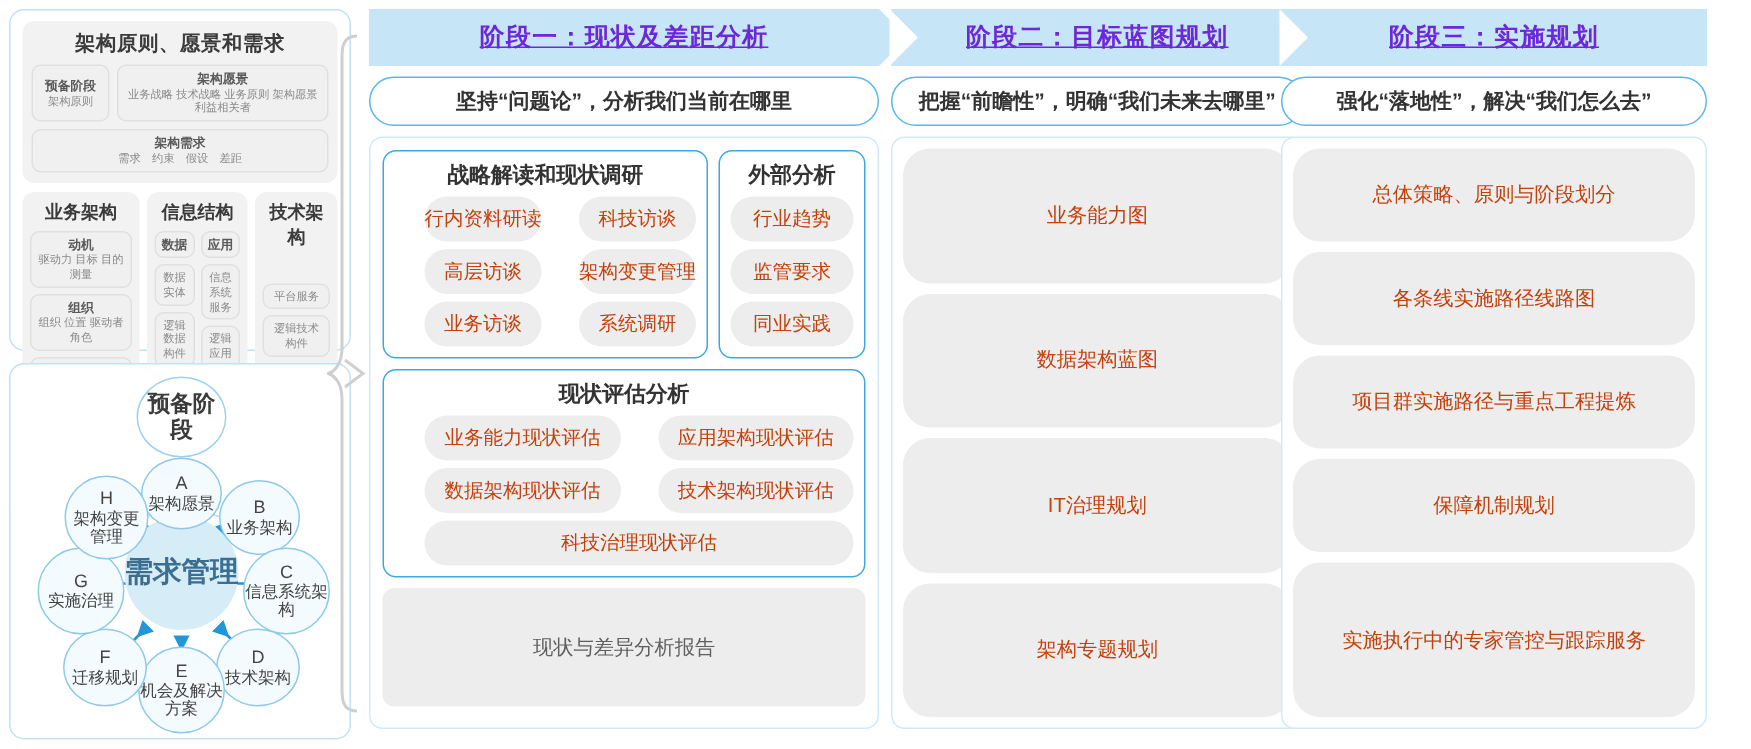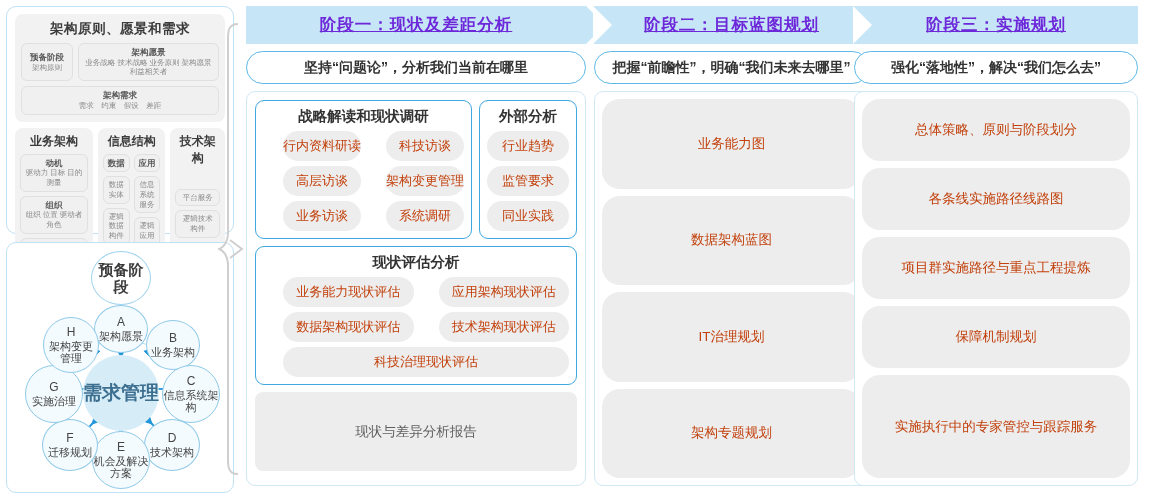--- a/index.html
+++ b/index.html
@@ -270,21 +270,21 @@
             <line x1="88" y1="178" x2="72" y2="194"></line>
             <line x1="142" y1="178" x2="158" y2="194"></line>
             <line x1="114" y1="186" x2="114" y2="206"></line>
           </g>
         </svg>
 
         <div class="node node-prep" style="left:84px; top:8px; width:60px; height:54px;">
           <div>预备阶段</div>
         </div>
 
-        <div class="node node-center" style="left:76px; top:112px; width:76px; height:76px;">
+        <div class="node node-center" style="left:76px; top:101px; width:76px; height:76px;">
           <div>需求管理</div>
         </div>
 
         <div class="node" style="left:87px; top:62px; width:54px; height:48px;">
           <div class="n">A</div>
           <div class="l">架构愿景</div>
         </div>
         <div class="node" style="left:139px; top:77px; width:54px; height:50px;">
           <div class="n">B</div>
           <div class="l">业务架构</div>

